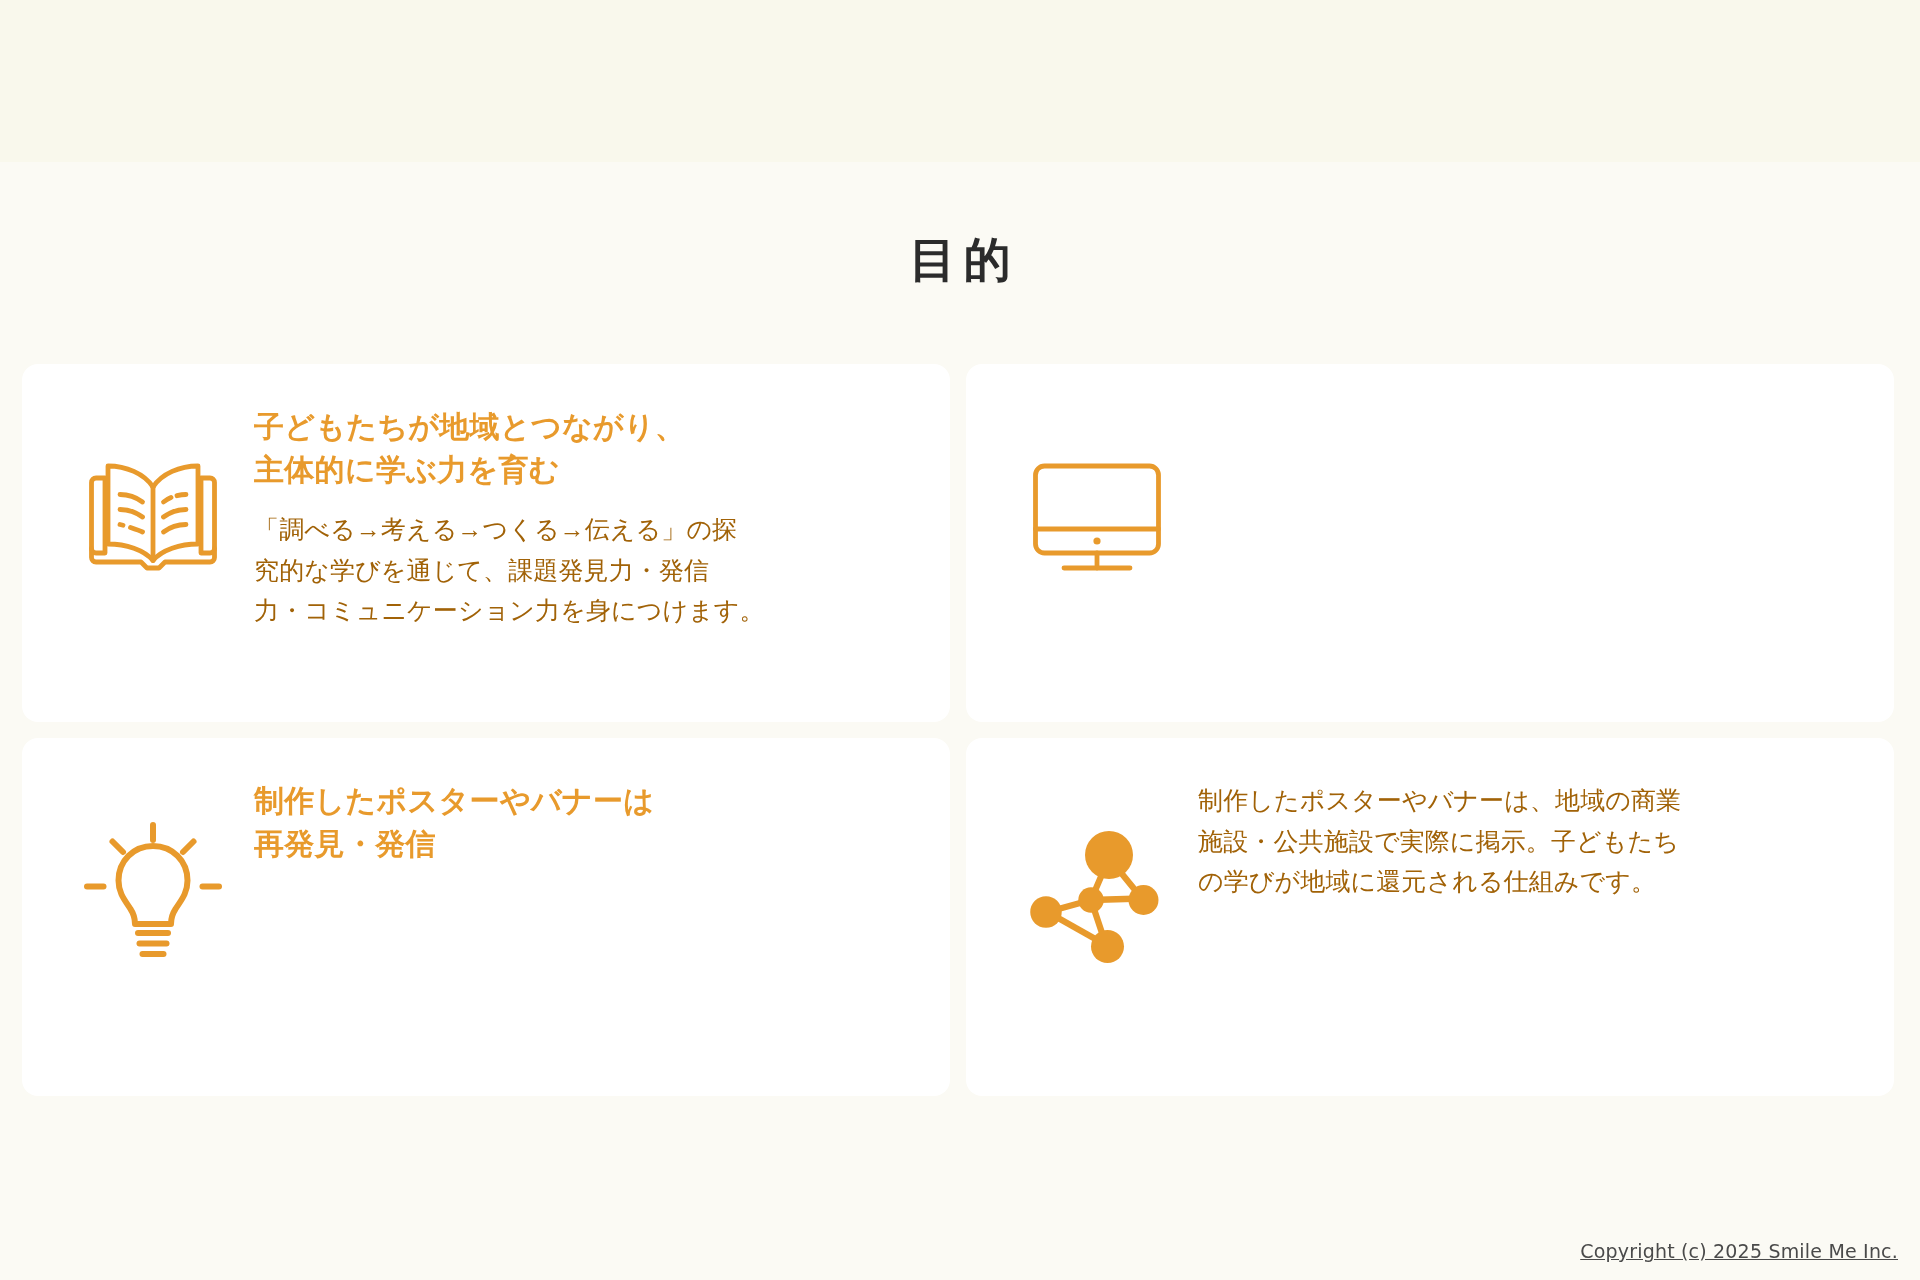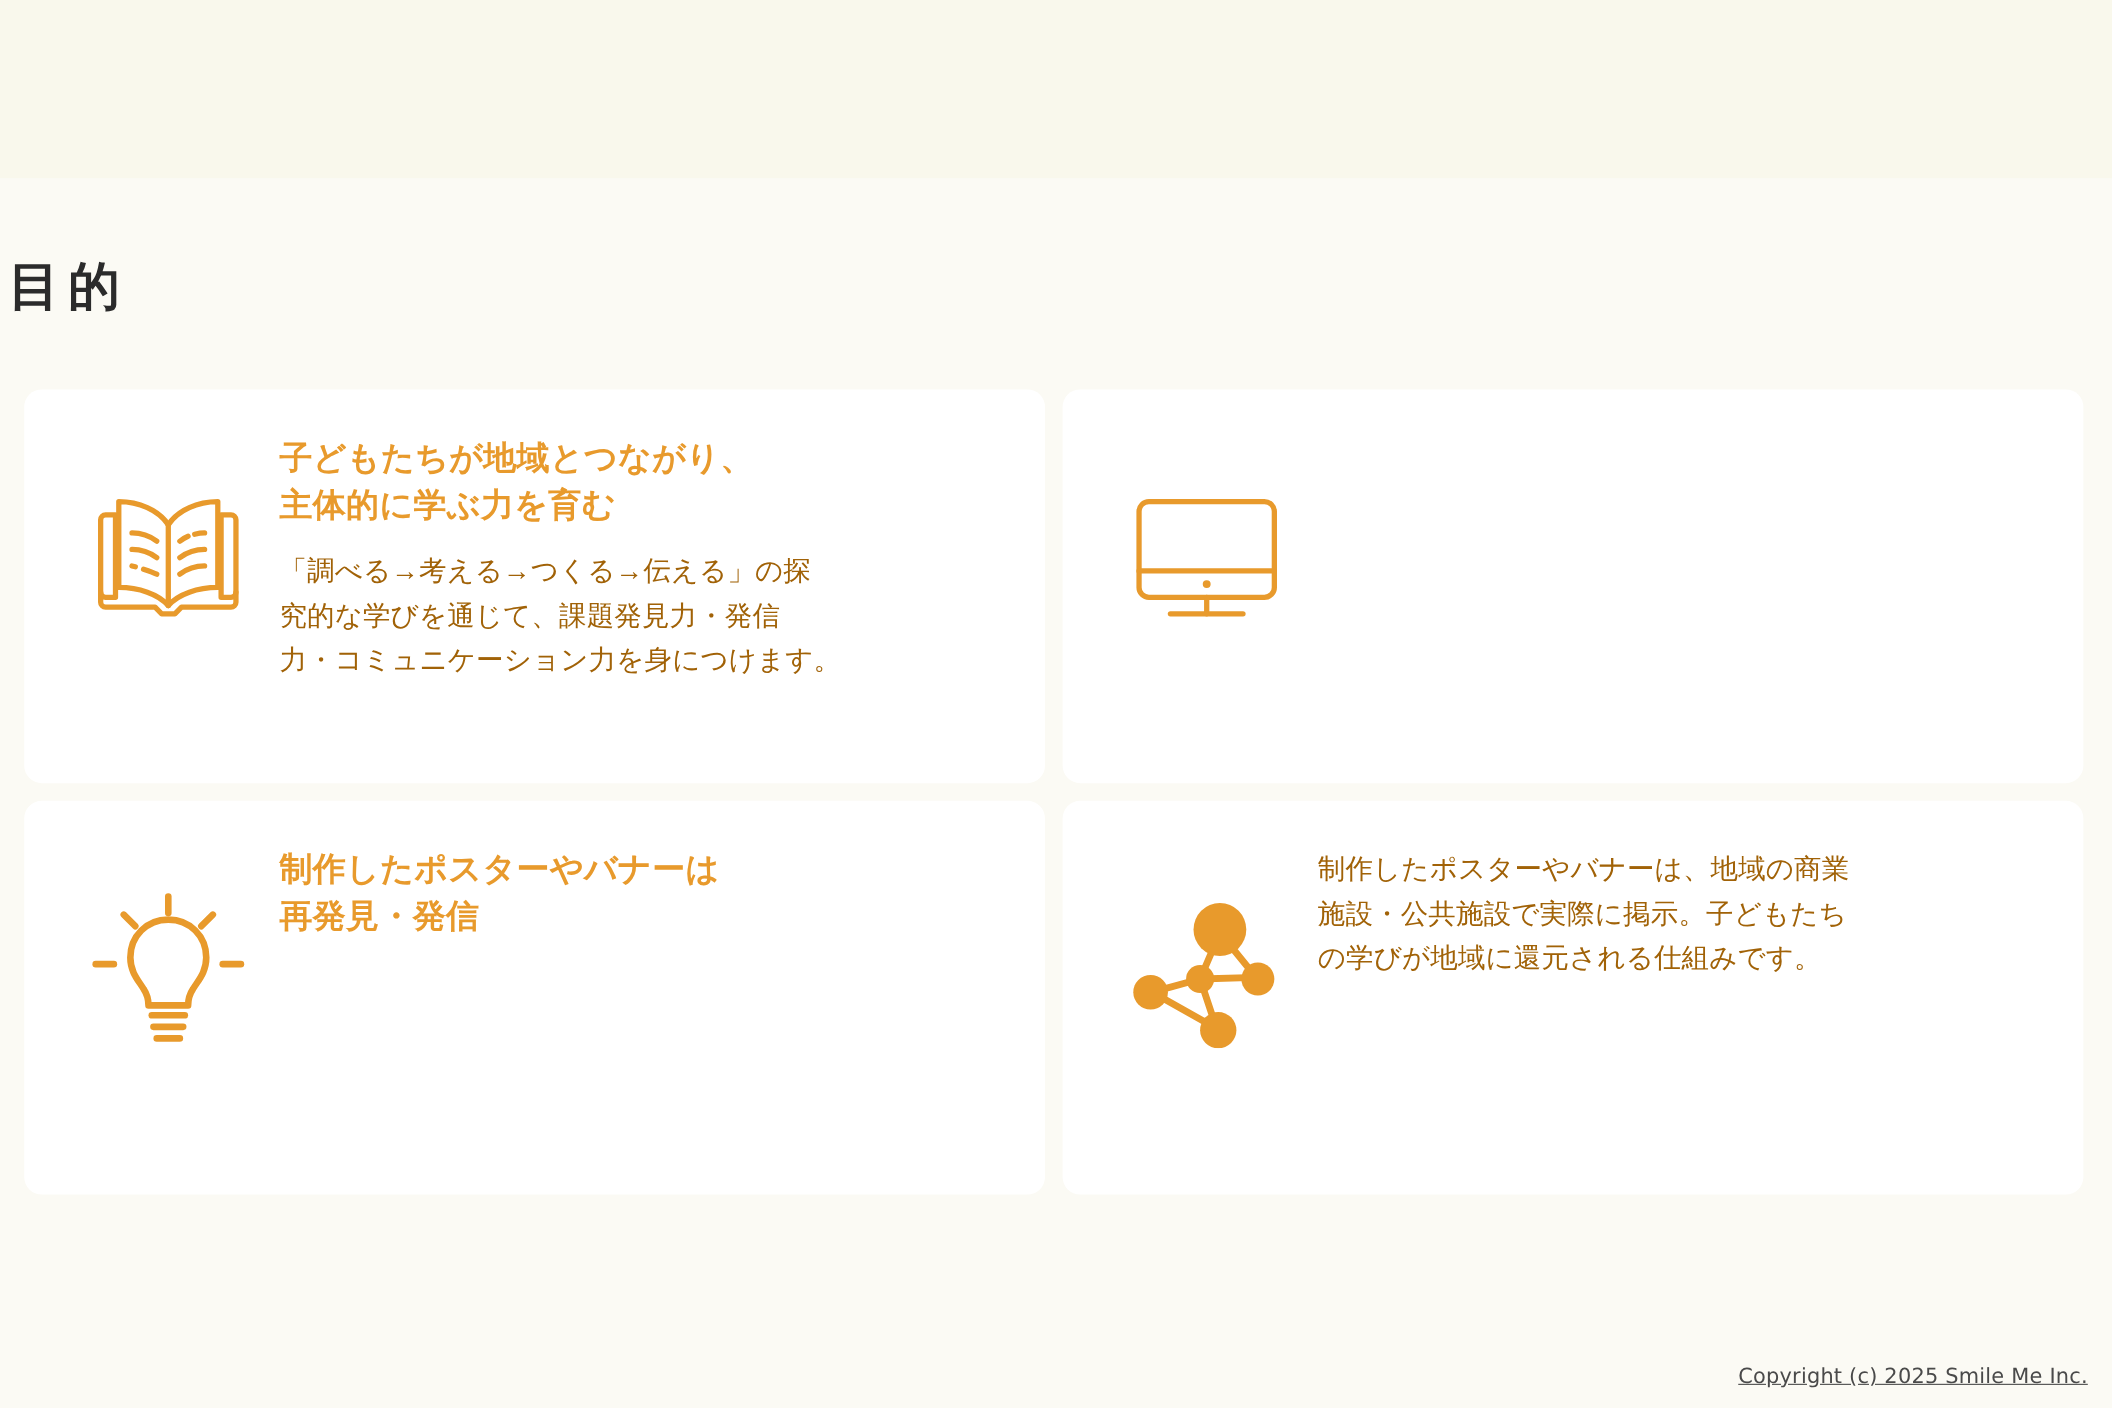--- a/index.html
+++ b/index.html
@@ -38,33 +38,34 @@
     width: 1920px;
     height: 1280px;
   }
 
   
   .section-title {
     position: absolute;
     left: 0;
     top: 232px;
     width: 1920px;
+    text-align: center;
     font-size: 47px;
     font-weight: 700;
     color: #2b2b2b;
     letter-spacing: 0.16em;
     text-indent: 0.16em;
     line-height: 1.2;
   }
 
   
   .card-grid {
     position: absolute;
     left: 22px;
-    top: 354px;
+    top: 364px;
     width: 1876px;
     display: grid;
     grid-template-columns: 928px 928px;
     grid-template-rows: 358px 358px;
     column-gap: 20px;
     row-gap: 26px;
     gap: 16px;
   }
 
   .card {

